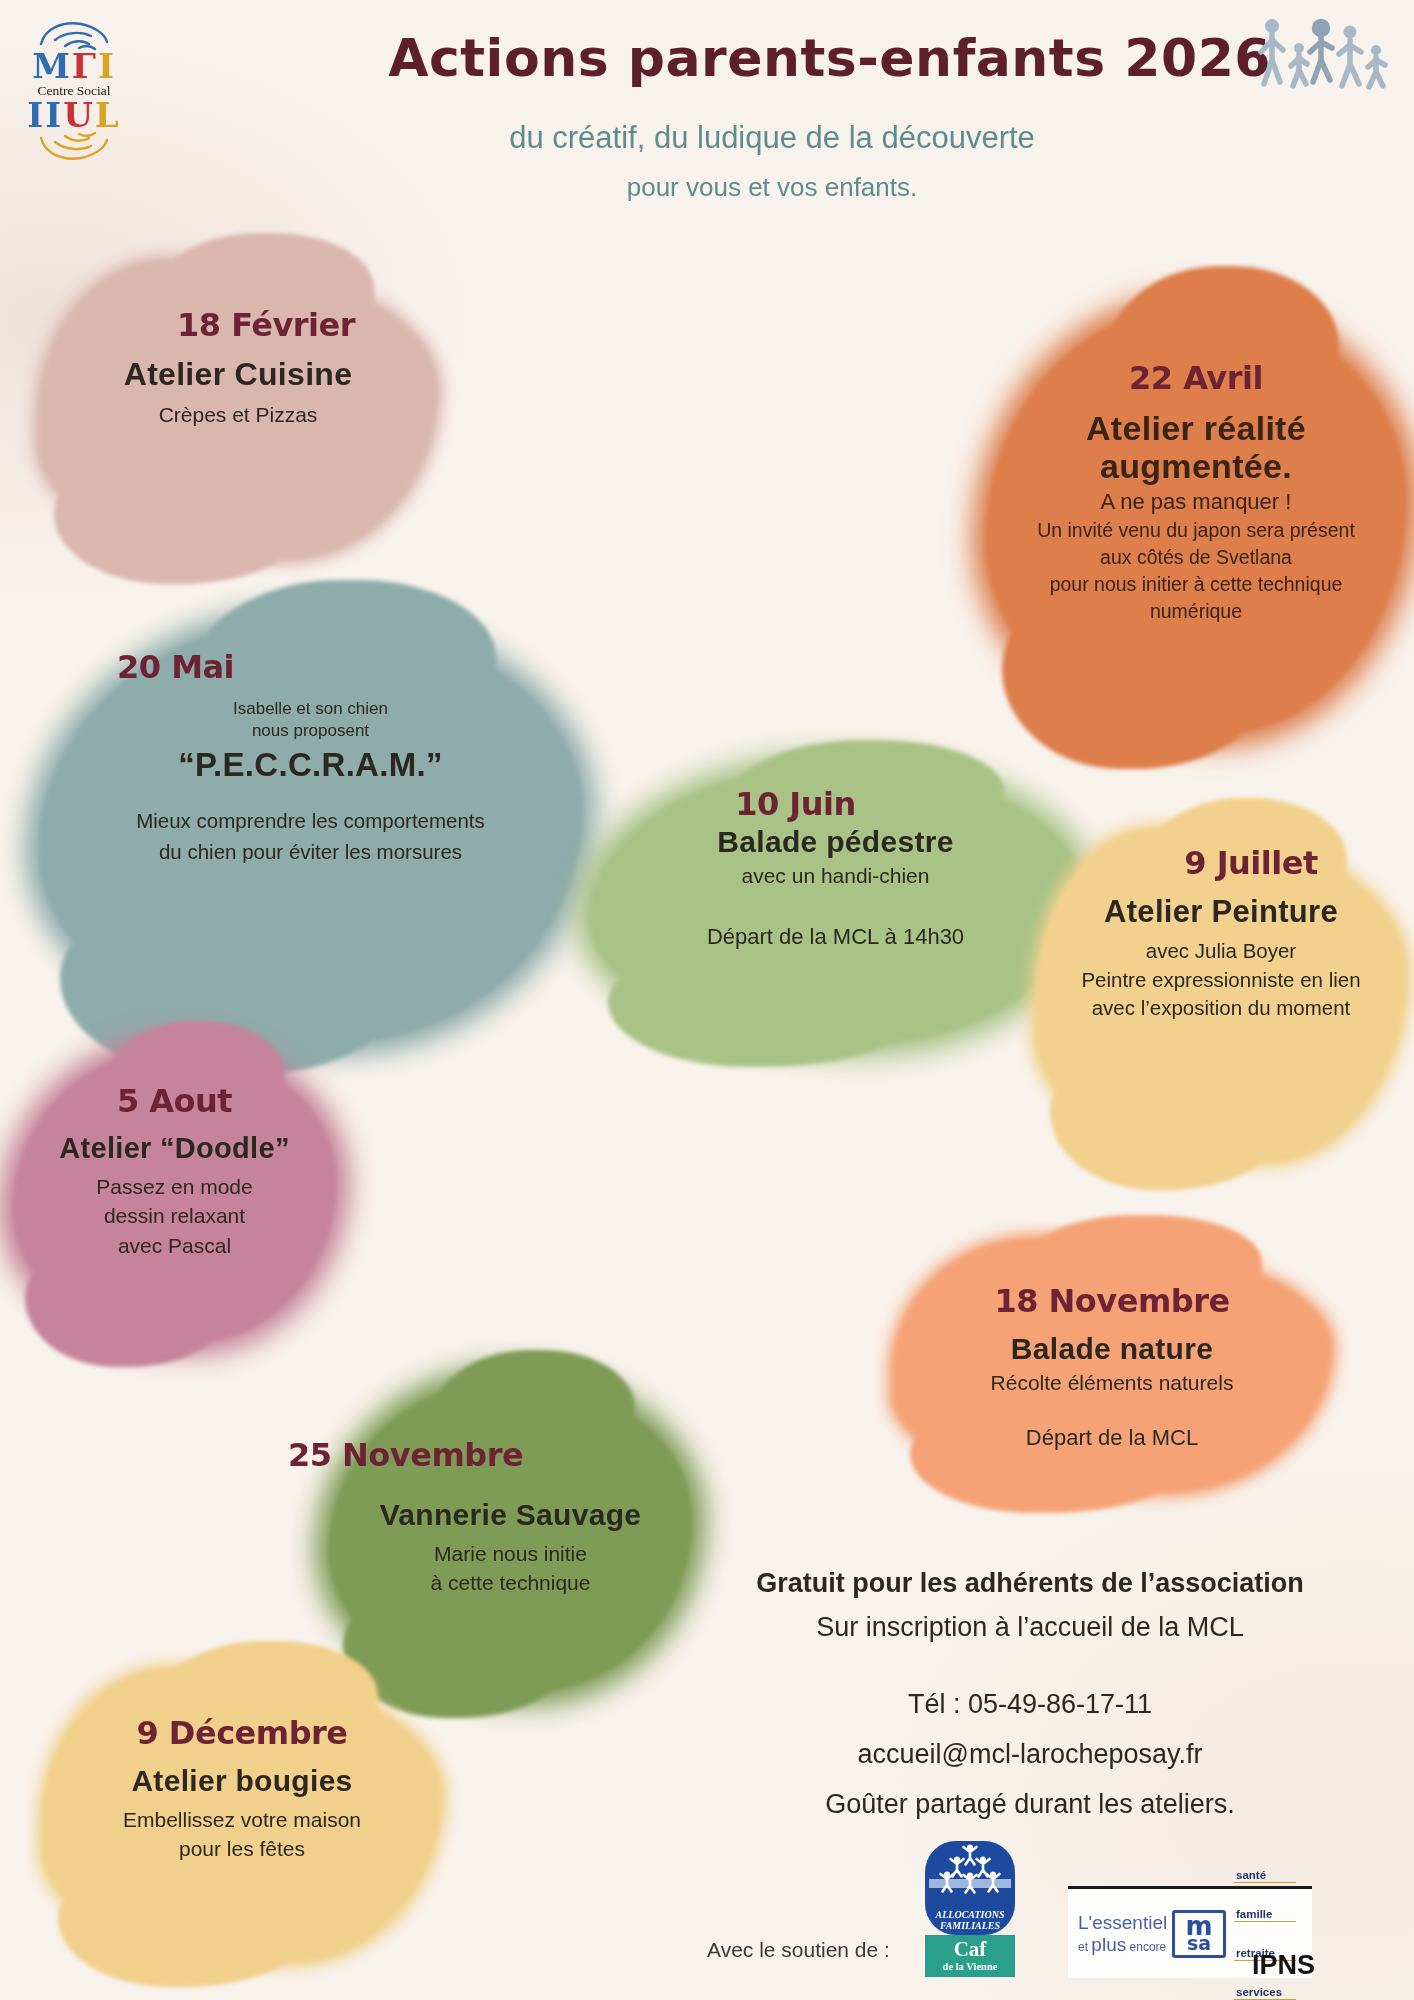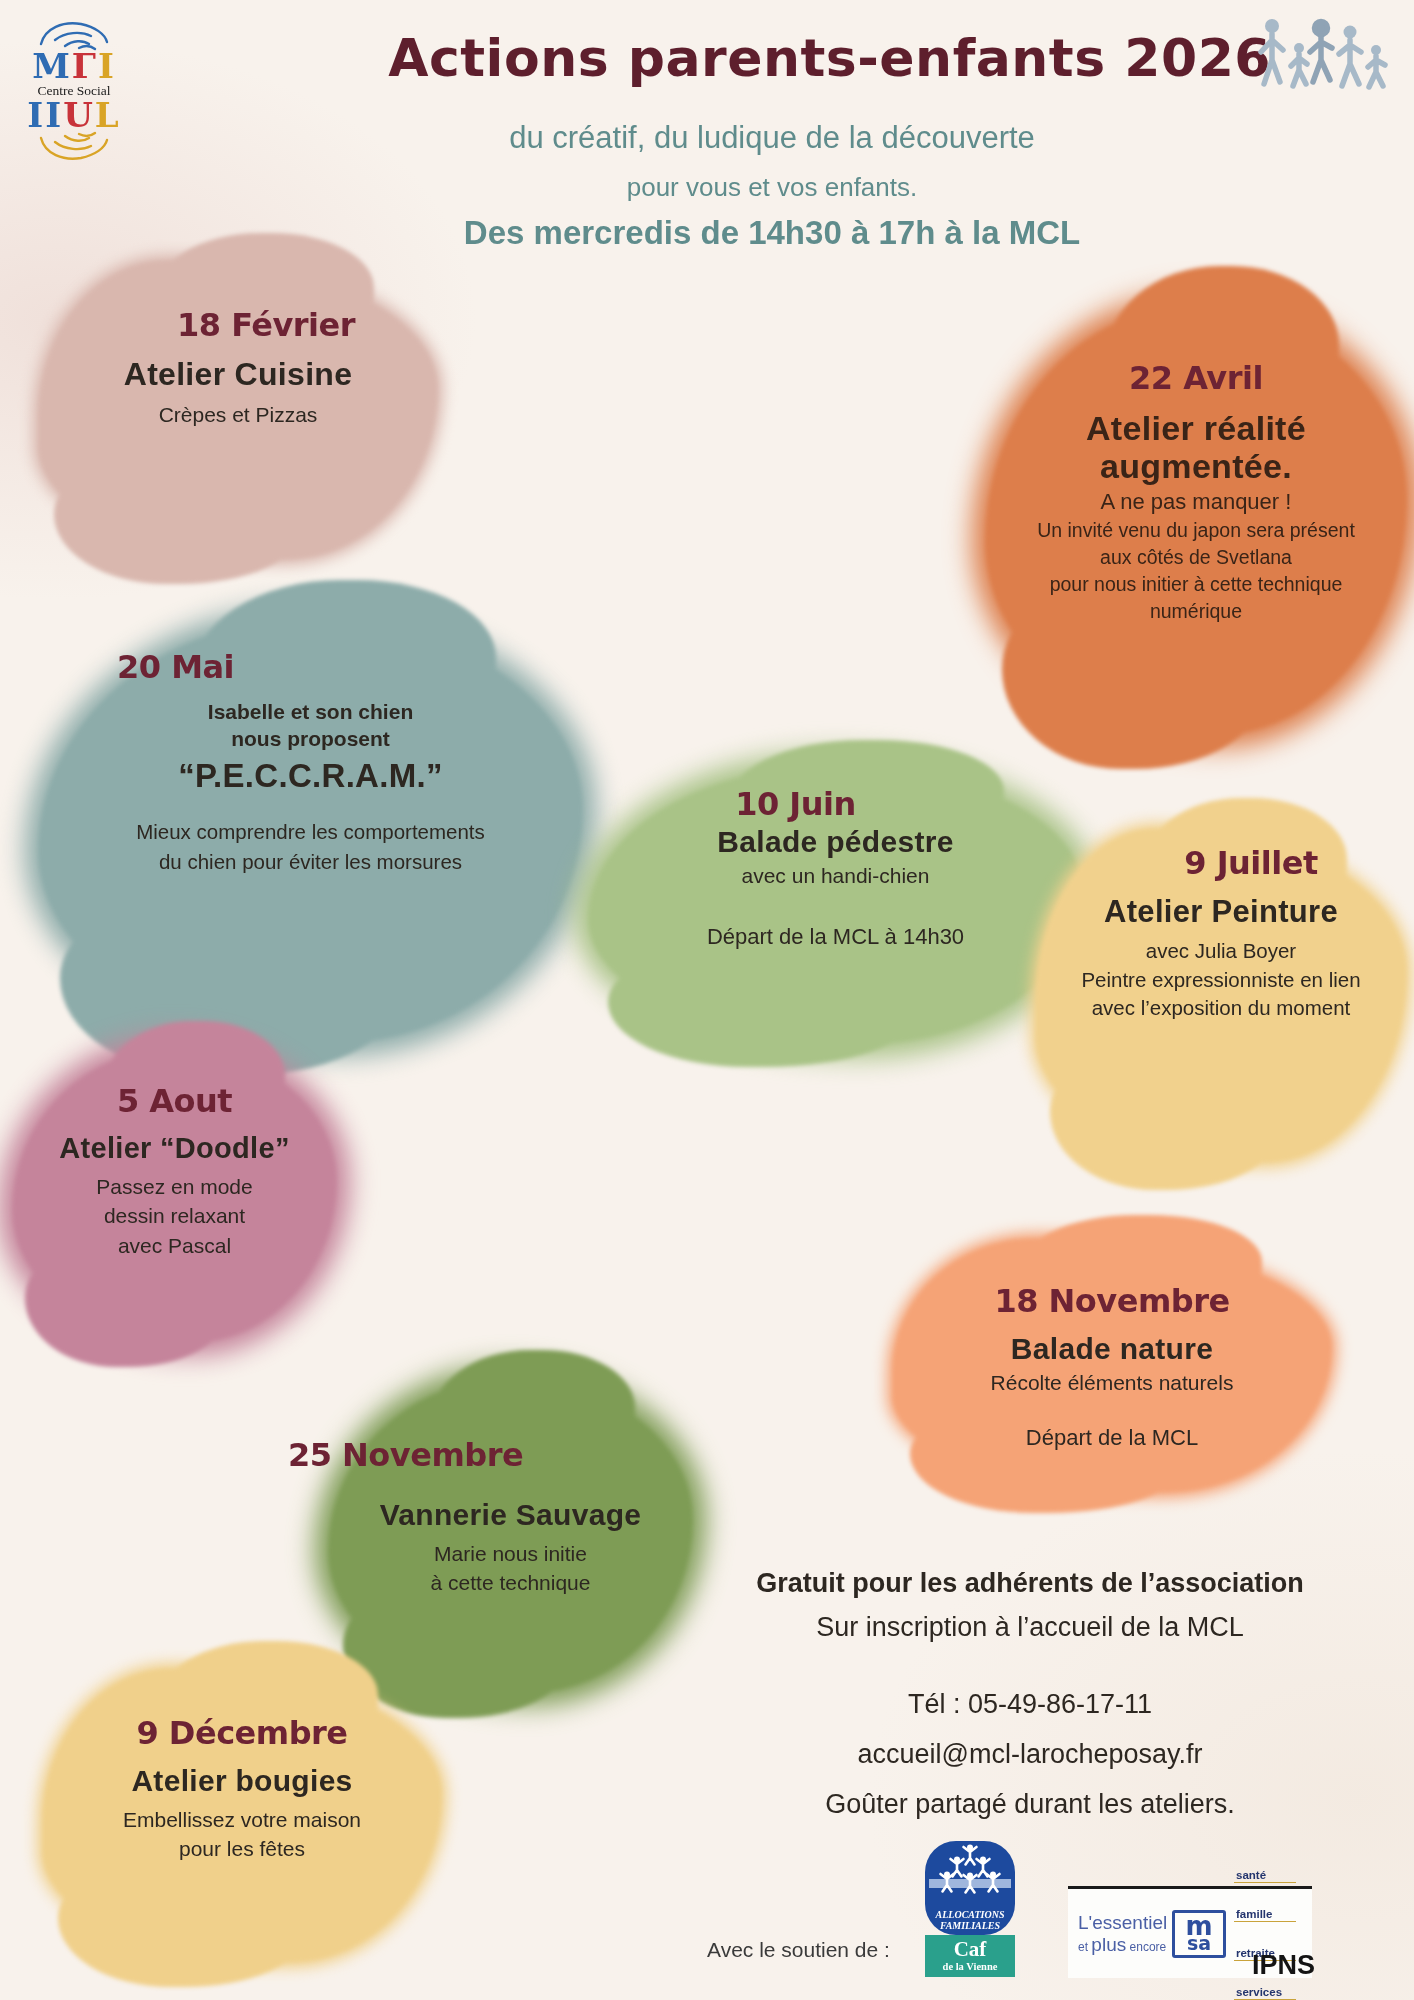--- a/index.html
+++ b/index.html
@@ -61,21 +61,21 @@
   #ev-sept   { left:375px; top:1088px; width:565px; height:275px; }
   #ev-nov18  { left:892px; top:1238px; width:440px; height:255px; }
   #ev-nov25  { left:328px; top:1378px; width:365px; height:315px; }
   #ev-dec    { left:42px;  top:1668px; width:400px; height:295px; }
 
   #ev-fev .content{padding-top:46px}   #ev-fev .date{transform:translateX(28px)} #ev-fev .etitle{font-size:32px}
   #ev-mars .content{padding-top:32px}  #ev-mars .date{transform:translateX(55px)} #ev-mars .eline{font-size:19.5px}
   #ev-avril .content{padding-top:54px} #ev-avril .etitle{font-size:34px; line-height:1.12; margin-bottom:0; color:#3a2417;}
   #ev-avril .eline{font-size:19.5px; line-height:1.38; color:#3a2417;}
   #ev-mai .content{padding-top:30px}   #ev-mai .date{transform:translateX(-135px)}
-  #ev-mai .intro{font-size:21px; line-height:1.3; font-weight:700;}
+  #ev-mai .intro{font-size:17px; line-height:1.3; font-weight:400;}
   #ev-mai .etitle{font-size:33px; margin-top:4px;}
   #ev-mai .eline{font-size:20.5px; margin-top:2px;}
   #ev-mai .gap{height:14px;}
   #ev-juin .content{padding-top:20px}  #ev-juin .date{transform:translateX(-40px); margin-bottom:2px;}
   #ev-juin .etitle{font-size:30px; margin-bottom:2px;}
   #ev-juin .efoot{margin-top:34px;}
   #ev-juillet .content{padding-top:16px} #ev-juillet .date{transform:translateX(30px)}
   #ev-juillet .etitle{font-size:31px;} #ev-juillet .eline{font-size:20.5px;}
   #ev-aout .content{padding-top:34px}  #ev-aout .etitle{font-size:29px;}
   #ev-sept .content{padding-top:56px}  #ev-sept .date{font-size:34px;} #ev-sept .etitle{font-size:34px;}
@@ -148,21 +148,20 @@
         <path d="M20,12 C30,20 46,21 56,16"></path>
         <path d="M30,6 C38,12 48,12 54,8"></path>
         <path d="M44,4 C50,7 56,6 60,3"></path>
       </g>
     </svg>
   </div>
 
   <div class="page-title">Actions parents-enfants 2026</div>
   <div class="sub1">du créatif, du ludique de la découverte</div>
   <div class="sub2">pour vous et vos enfants.</div>
-  <div class="sub3">Des mercredis de 14h30 à 17h à la MCL</div>
 
   <svg class="family-icon" width="136" height="92" viewBox="0 0 136 92">
     <g stroke="#a7b9c8" stroke-width="5.5" stroke-linecap="round" fill="none">
       <circle cx="14" cy="14" r="7" fill="#a7b9c8" stroke="none"></circle>
       <path d="M14,22 L14,48 M14,28 L3,40 M14,28 L25,38 M14,48 L6,72 M14,48 L22,70"></path>
       <circle cx="41" cy="36" r="5" fill="#a7b9c8" stroke="none"></circle>
       <path d="M41,42 L41,58 M41,46 L33,54 M41,46 L49,52 M41,58 L35,74 M41,58 L48,72"></path>
       <circle cx="63" cy="16" r="6.5" fill="#8fa3b5" stroke="#8fa3b5"></circle>
       <path d="M63,24 L63,48 M63,30 L52,40 M63,30 L74,36 M63,48 L55,70 M63,48 L72,68" stroke="#8fa3b5"></path>
       <circle cx="92" cy="20" r="6.5" fill="#a7b9c8" stroke="none"></circle>

